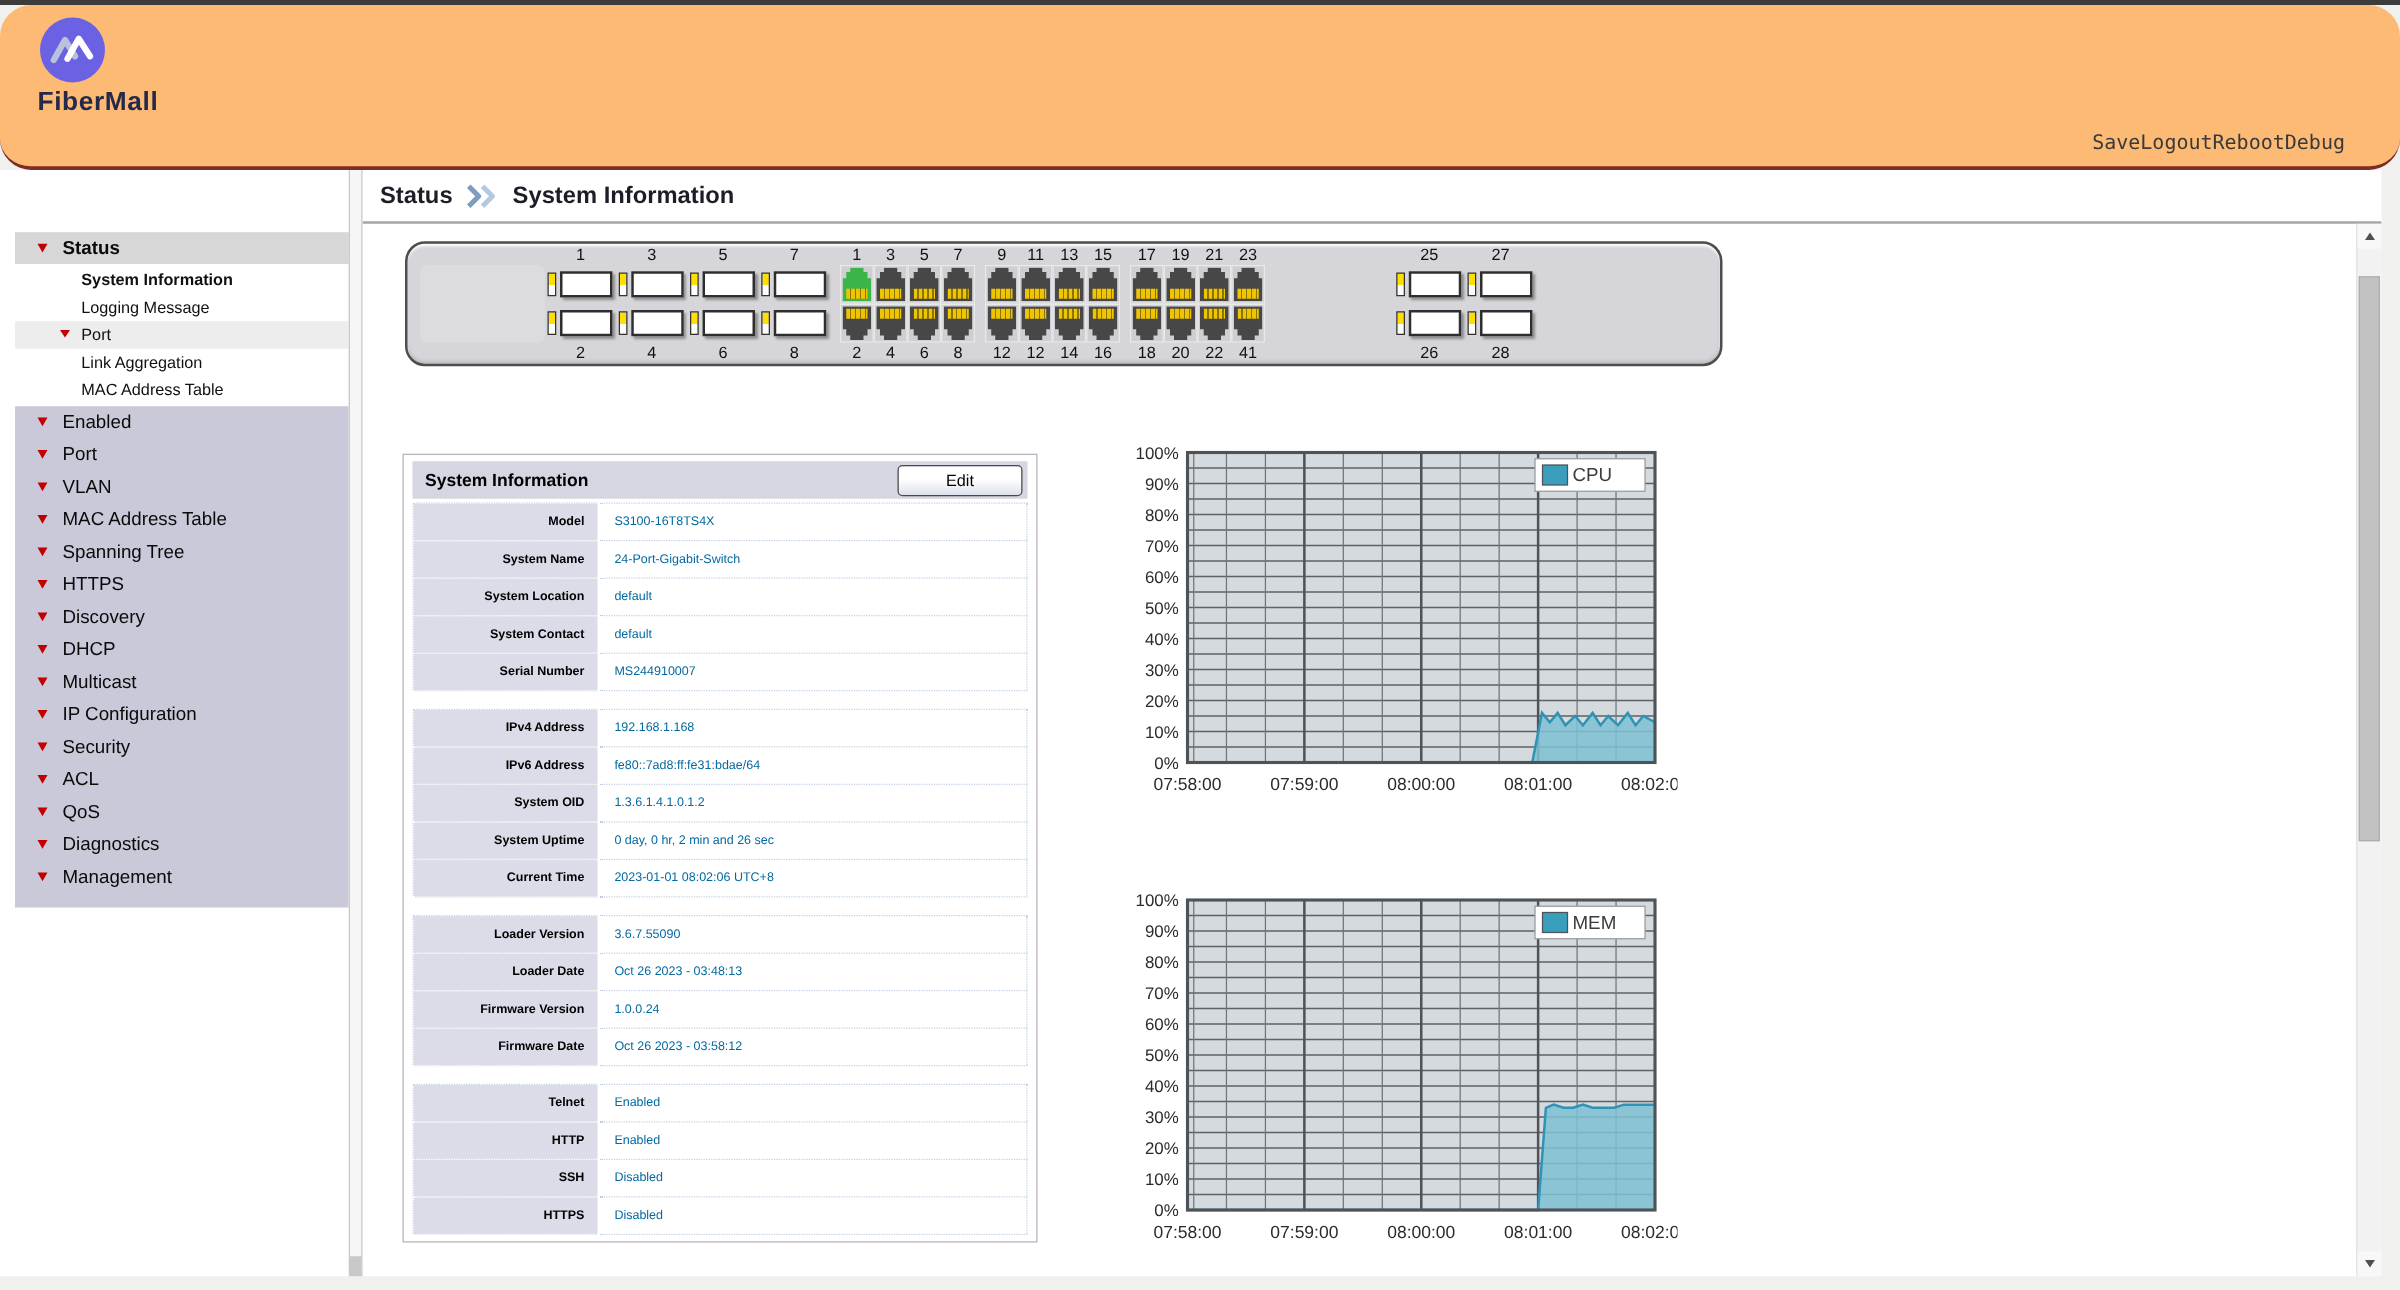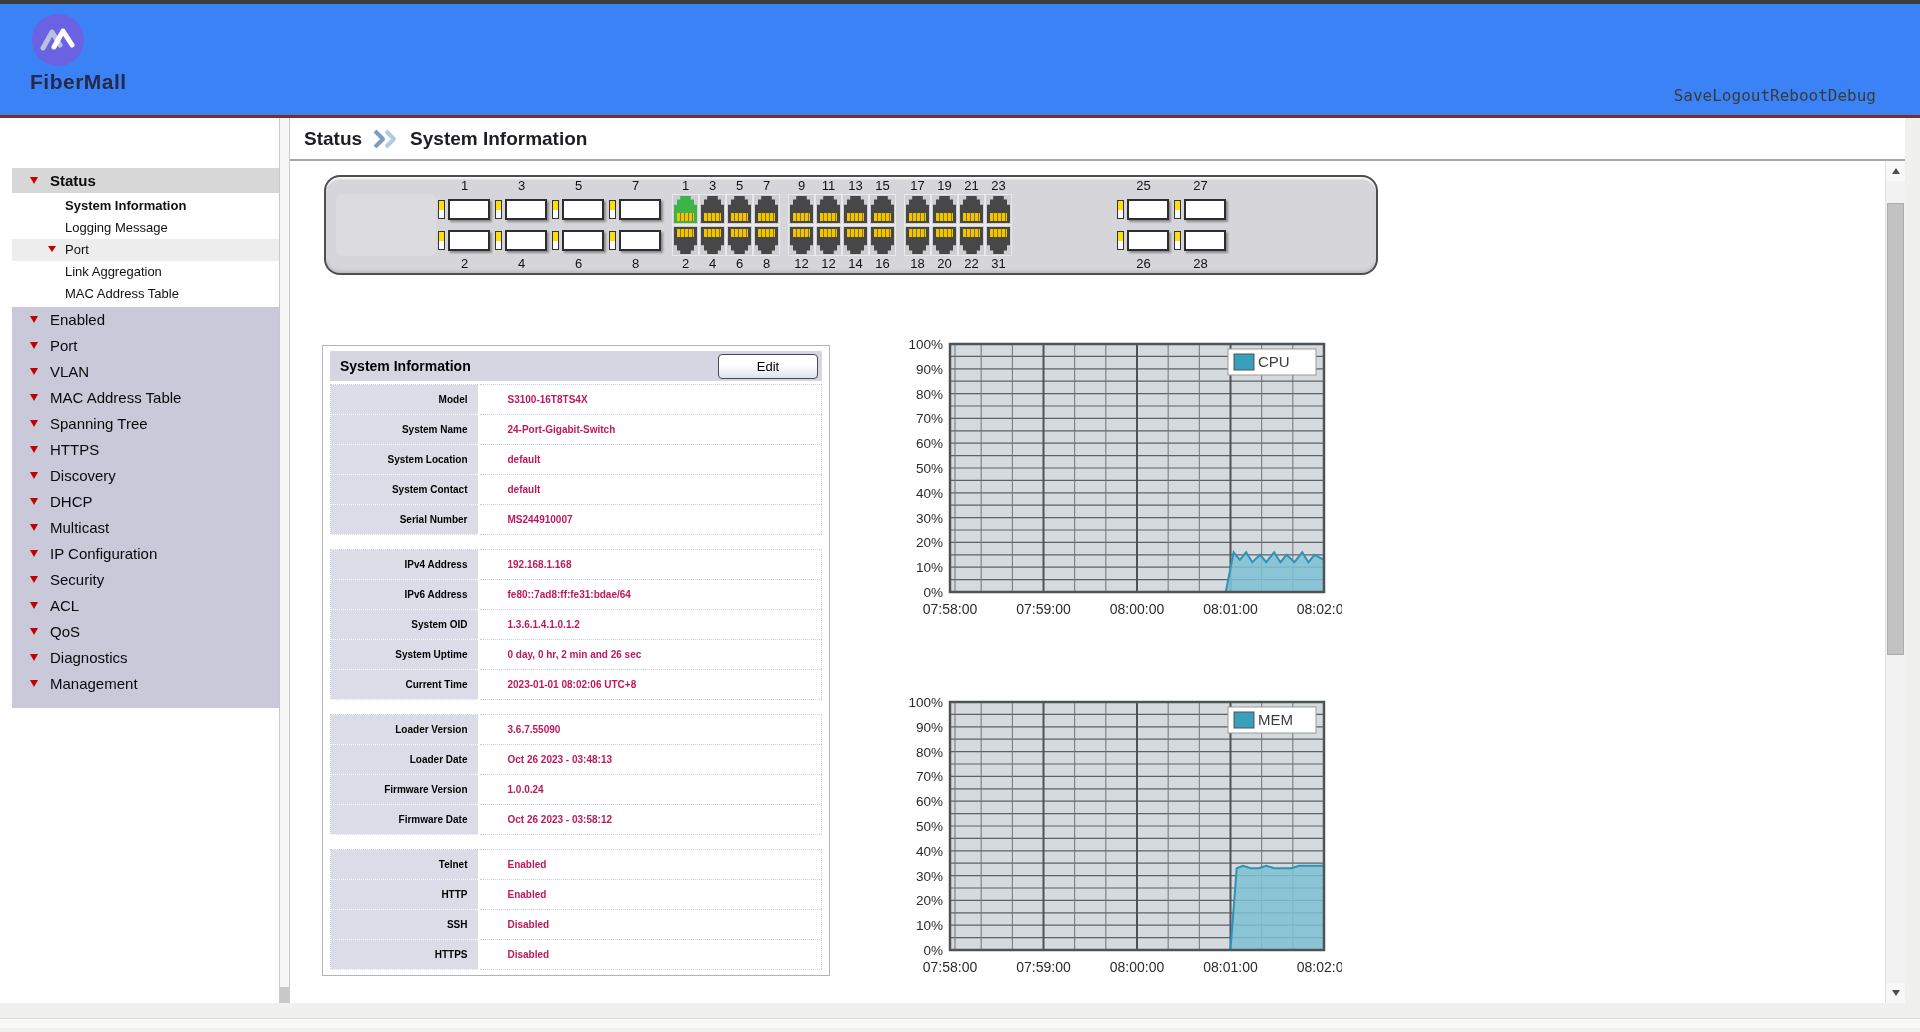--- a/index.html
+++ b/index.html
@@ -1,21 +1,21 @@
 <!DOCTYPE html>
 <html><head>
 <meta charset="utf-8">
 <style>
   * { margin:0; padding:0; box-sizing:border-box; }
   html,body { width:1920px; height:1032px; overflow:hidden; background:#f0f0ee;
               font-family:"Liberation Sans", sans-serif; }
   .topline { height:4px; background:#3c3c3c; }
 
   
-  header { position:relative; height:114px; background:#3b82f6; border-bottom:3px solid #7e2c26; }
+  header { position:relative; height:132px; background:#fdba74; border-bottom:3px solid #7e2c26;border-radius:25px; }
   .brand { position:absolute; left:30px; top:8px; width:110px; text-align:left; }
   .logo { display:block; }
   .brand-name { font-size:21px; font-weight:bold; color:#252a4a; letter-spacing:.5px; margin-top:2px; }
   .top-links { position:absolute; right:44px; bottom:10px; display:flex; }
   .top-link { font-family:"DejaVu Sans Mono", monospace; font-size:16px; color:#3a3a3a;
               text-decoration:none; cursor:pointer; }
 
   
   .main-row { display:flex; height:885px; }
 
@@ -90,21 +90,21 @@
   .ip-title { font-size:14px; font-weight:bold; color:#000; }
   .edit-btn { width:100px; height:25px; font-size:13px; color:#000; cursor:pointer;
               border:1px solid #4a4a4a; border-radius:4px;
               background:linear-gradient(180deg,#ffffff 0 45%, #dde1ec 100%);
               font-family:"Liberation Sans", sans-serif; }
   .ip-table { width:100%; border-collapse:collapse; margin-bottom:14px; border:1px dotted #c3d2e4; }
   .ip-table:last-child { margin-bottom:0; }
   .ip-table td { height:30px; font-size:10px; }
   .ip-table .lbl { width:148px; background:#dcdce8; font-weight:bold; text-align:right;
                    padding-right:10px; border-bottom:1px dotted #ffffff; border-right:2px solid #fff; }
-  .ip-table .val { padding-left:28px; color:#be185d; border-bottom:1px dotted #c3d2e4;font-weight:bold; }
+  .ip-table .val { padding-left:12px; color:#0369a1; border-bottom:1px dotted #c3d2e4; }
 
   .charts { margin-left:66px; display:flex; flex-direction:column; gap:68px; margin-top:-9px; }
   .chart svg { display:block; }
 </style>
 </head>
 <body>
 
 <div class="topline"></div>
 
 <header>
@@ -395,21 +395,21 @@
               <div class="pcol">
       <div class="pnum">23</div>
       <div class="rj">
   <i class="jack"></i>
                   <i class="pins"></i>
                 </div>
                 <div class="rj flip">
   <i class="jack"></i>
                   <i class="pins"></i>
                 </div>
-      <div class="pnum">31</div>
+      <div class="pnum">41</div>
               </div>
             </div>
             <div class="sp-gap2"></div>
             <div class="sfp-group">
               <div class="pcol">
   <div class="pnum">25</div>
   <div class="sfp">
                   <i class="led"></i>
                   <i class="slot"></i>
                 </div>

